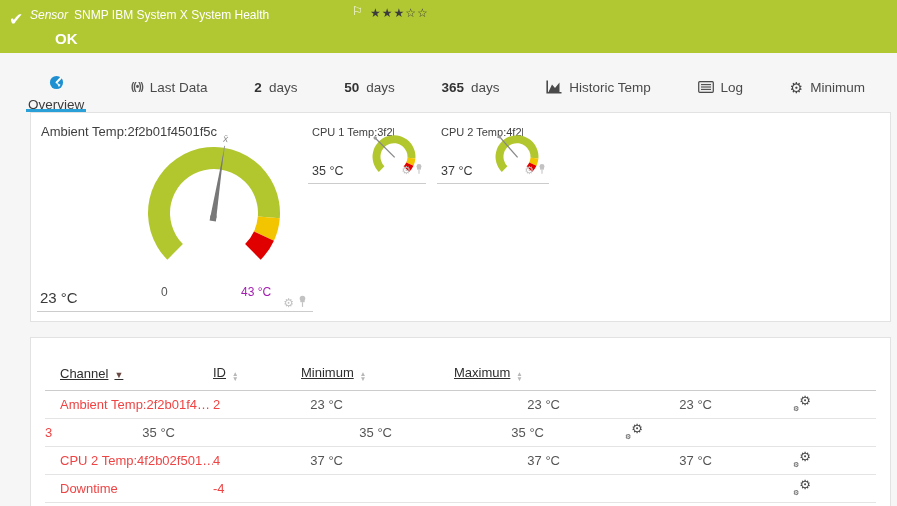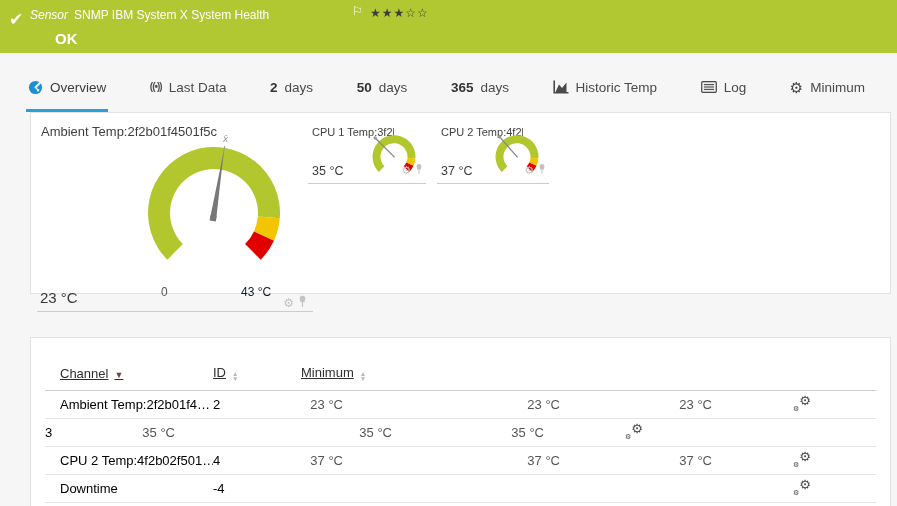--- a/index.html
+++ b/index.html
@@ -13,37 +13,37 @@
   .hdr-kind { font-style:italic; margin-right:6px; }
   .hdr-flag { position:absolute; left:352px; top:4px; color:#fff; font-size:12px; }
   .hdr-stars { position:absolute; left:370px; top:6px; color:#3c3c3c; font-size:12px; letter-spacing:1px; }
   .hdr-status { position:absolute; left:55px; top:30px; color:#fff; font-size:15px; font-weight:bold; }
 
   
   .tabs { position:absolute; left:0; top:53px; width:897px; height:59px;
     display:flex; justify-content:space-between; padding:0 30px 0 26px; }
   .tab { display:flex; align-items:center; gap:7px; padding:22px 2px 10px 2px;
     border-bottom:3px solid transparent; font-size:13.5px; color:#4a4a4a; cursor:pointer; white-space:nowrap; }
-  .tab.active { border-bottom-color:#29a1d8; color:#3c3c3c; }
+  .tab.active { border-bottom-color:#29a1d8; color:#3c3c3c;flex-direction:column; }
   .tab .num { font-weight:bold; color:#333; }
   .tico { display:inline-block; line-height:0; }
   .live-glyph { font-size:10px; color:#555; letter-spacing:-1px; font-weight:bold; }
   .gear-glyph { font-size:15px; color:#444; line-height:1; }
 
   
   .panel { position:absolute; background:#fff; border:1px solid #e2e2e2; }
-  #gauge-panel { left:30px; top:112px; width:861px; height:182px; }
+  #gauge-panel { left:30px; top:112px; width:861px; height:210px; }
   #table-panel { left:30px; top:337px; width:861px; height:200px; }
 
   
   .tile-main { position:absolute; left:6px; top:5px; width:276px; height:194px; border-bottom:1px solid #ccc; }
   .tile-title { position:absolute; left:4px; top:6px; font-size:13px; color:#3f3f3f; white-space:nowrap; }
   .main-svg { position:absolute; left:97px; top:9px; }
   .scale-min { position:absolute; left:124px; top:167px; font-size:12px; color:#555; }
-  .scale-max { position:absolute; left:204px; top:167px; font-size:12px; color:#0f172a; }
+  .scale-max { position:absolute; left:204px; top:167px; font-size:12px; color:#a21caf; }
   .gauge-value { position:absolute; left:3px; top:171px; font-size:15px; color:#3a3a3a; }
   .tile-icons { position:absolute; display:flex; gap:4px; align-items:center; }
   .tile-main .tile-icons { right:6px; top:176px; }
   .mini-gear { font-size:12px; color:#c2c2c2; line-height:1; cursor:pointer; }
 
   
   .tile-small { position:absolute; top:9px; height:62px; border-bottom:1px solid #ccc; }
   #tile-cpu1 { left:277px; width:118px; }
   #tile-cpu2 { left:406px; width:112px; }
   .tile-small .tile-title { font-size:11px; top:4px; left:4px; max-width:82px; overflow:hidden; }
@@ -59,21 +59,21 @@
   .trow { display:flex; align-items:center; height:28px; border-bottom:1px solid #e4e4e4; color:#555; }
   .c-ch  { flex:0 0 168px; padding-left:15px; white-space:nowrap; overflow:hidden; }
   .c-id  { flex:0 0 88px; }
   .c-last{ flex:0 0 194px; }
   .c-min { flex:0 0 153px; }
   .c-max { flex:0 0 145px; }
   .c-edit{ flex:1 1 auto; }
   .trow .c-last { text-align:right; padding-right:152px; }
   .trow .c-min  { text-align:right; padding-right:88px; }
   .trow .c-max  { text-align:right; padding-right:81px; }
-  .trow .c-id, .trow .c-ch { color:#000000; }
+  .trow .c-id, .trow .c-ch { color:#ef4444; }
   .hcell { cursor:pointer; white-space:nowrap;text-decoration:underline; }
   .sort-both { display:inline-flex; flex-direction:column; margin-left:6px; vertical-align:1px;
     color:#b8b8b8; font-size:6.5px; line-height:5px; }
   .sort-desc { color:#6b4a44; font-size:9px; margin-left:6px; }
   .gears { position:relative; display:inline-block; width:18px; height:16px; cursor:pointer; }
   .gears .g1 { position:absolute; right:0; top:-1px; font-size:13px; color:#4a4a4a; line-height:1; }
   .gears .g2 { position:absolute; left:0; bottom:-1px; font-size:7px; color:#4a4a4a; line-height:1; }
 </style>
 </head>
 <body>
@@ -237,20 +237,26 @@
             <span>▲</span>
             <span>▼</span>
           </span>
       </div>
       <div class="c-min hcell">
         <span>Minimum</span><span class="sort-both">
             <span>▲</span>
             <span>▼</span>
           </span>
       </div>
+      <div class="c-max hcell">
+        <span>Maximum</span><span class="sort-both">
+            <span>▲</span>
+            <span>▼</span>
+          </span>
+      </div>
       <div class="c-edit"></div>
     </div>
 
     <div class="trow">
       <div class="c-ch">Ambient Temp:2f2b01f4…</div>
       <div class="c-id">2</div>
       <div class="c-last">23 °C</div>
       <div class="c-min">23 °C</div>
       <div class="c-max">23 °C</div>
       <div class="c-edit"><span class="gears"><span class="g2">⚙</span><span class="g1">⚙</span></span></div>

